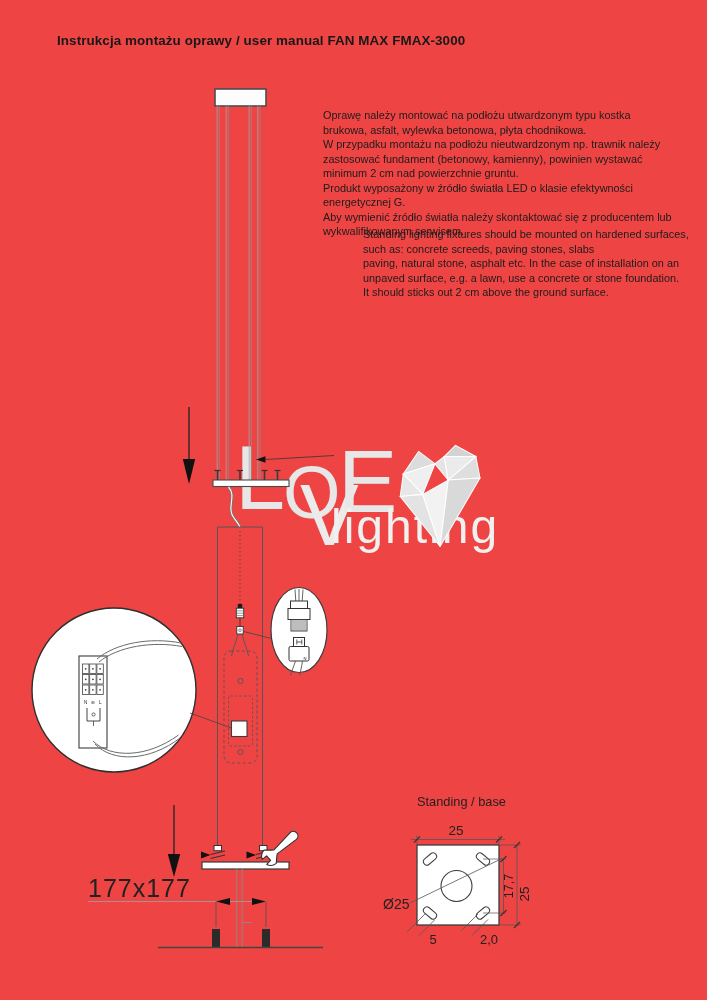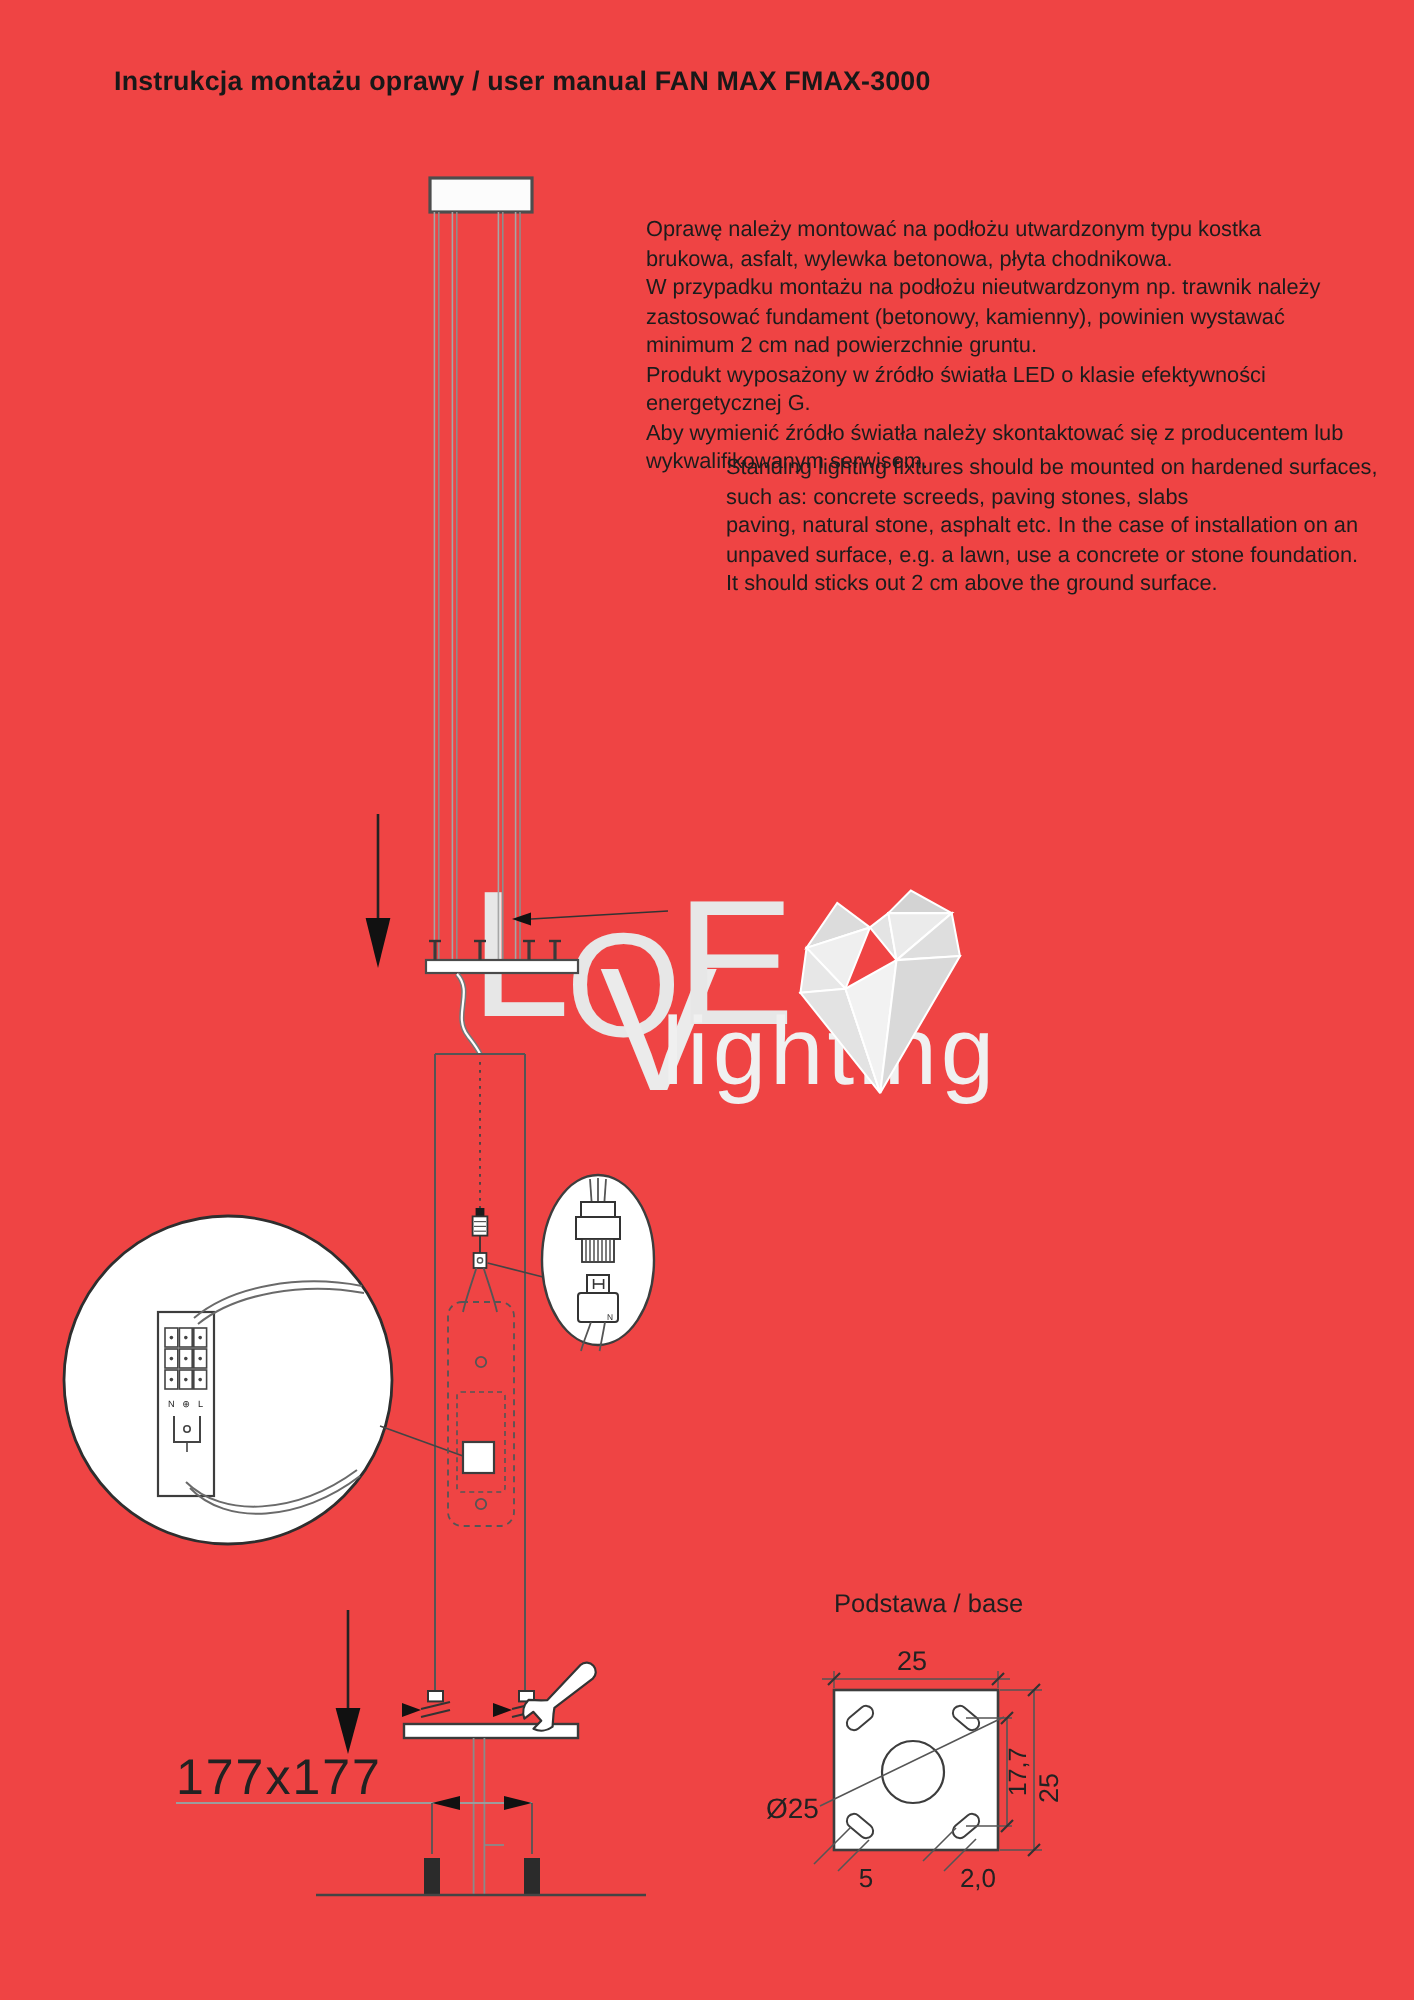--- a/index.html
+++ b/index.html
@@ -312,15 +312,15 @@
       </g>
 
       <g>
         <line x1="478" y1="914" x2="461.5" y2="930.5" stroke="#555" stroke-width="0.8"></line>
         <line x1="488" y1="919.5" x2="472" y2="935.5" stroke="#555" stroke-width="0.8"></line>
         <text x="489" y="943.5" font-size="13" text-anchor="middle">2,0</text>
       </g>
     </g>
   </svg>
 
-  <div class="base-heading">Podstawa / base</div>
+  <div class="base-heading">Standing / base</div>
 
 </div>
 
 </body></html>

